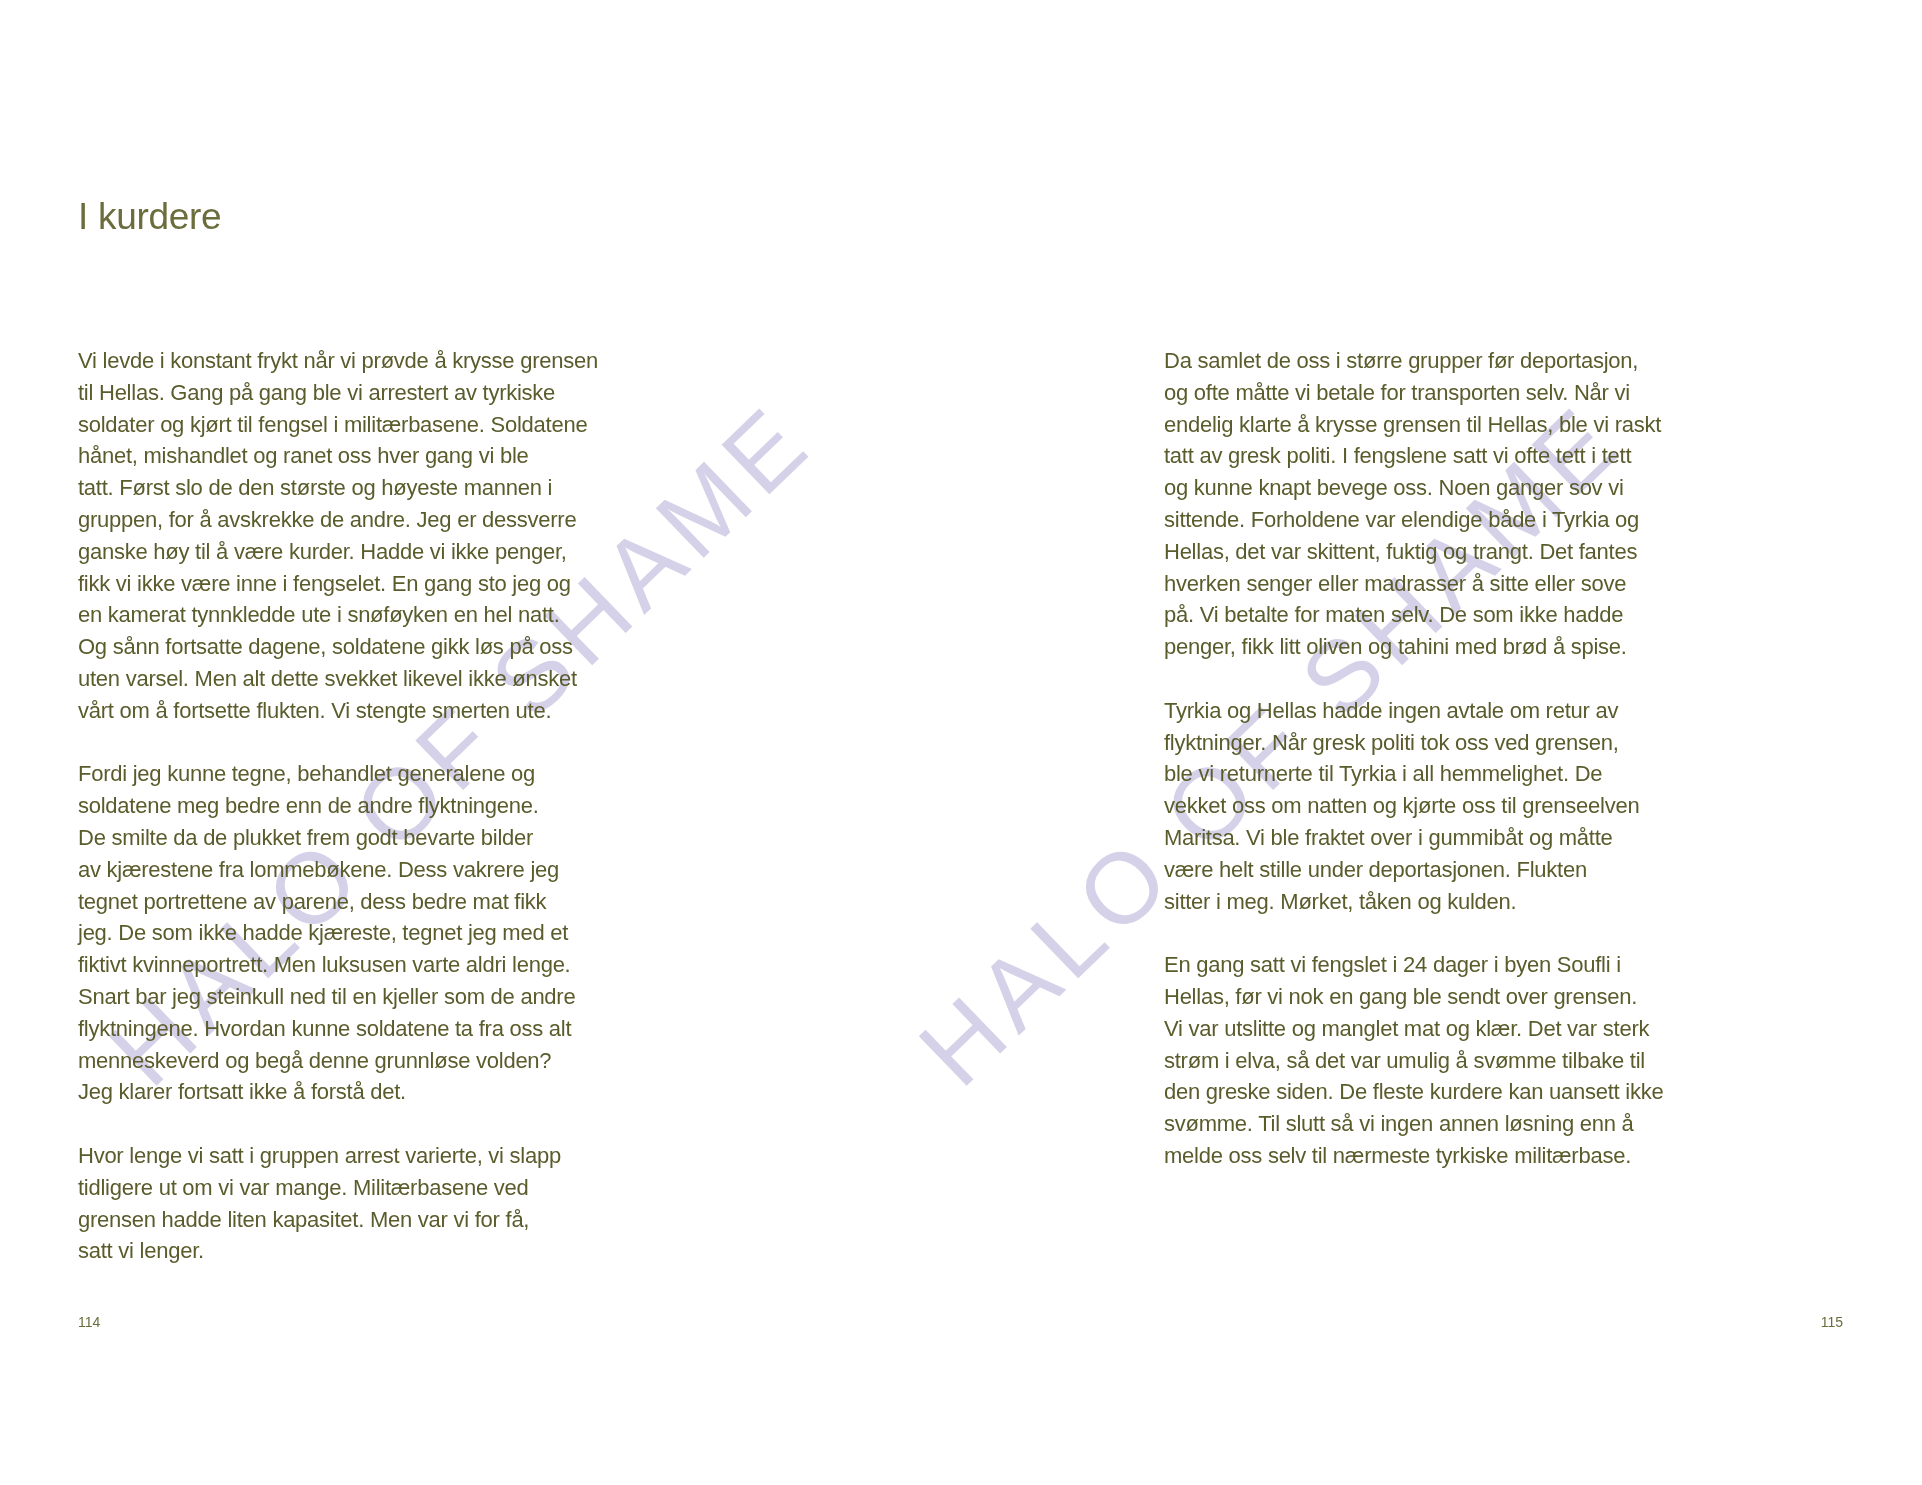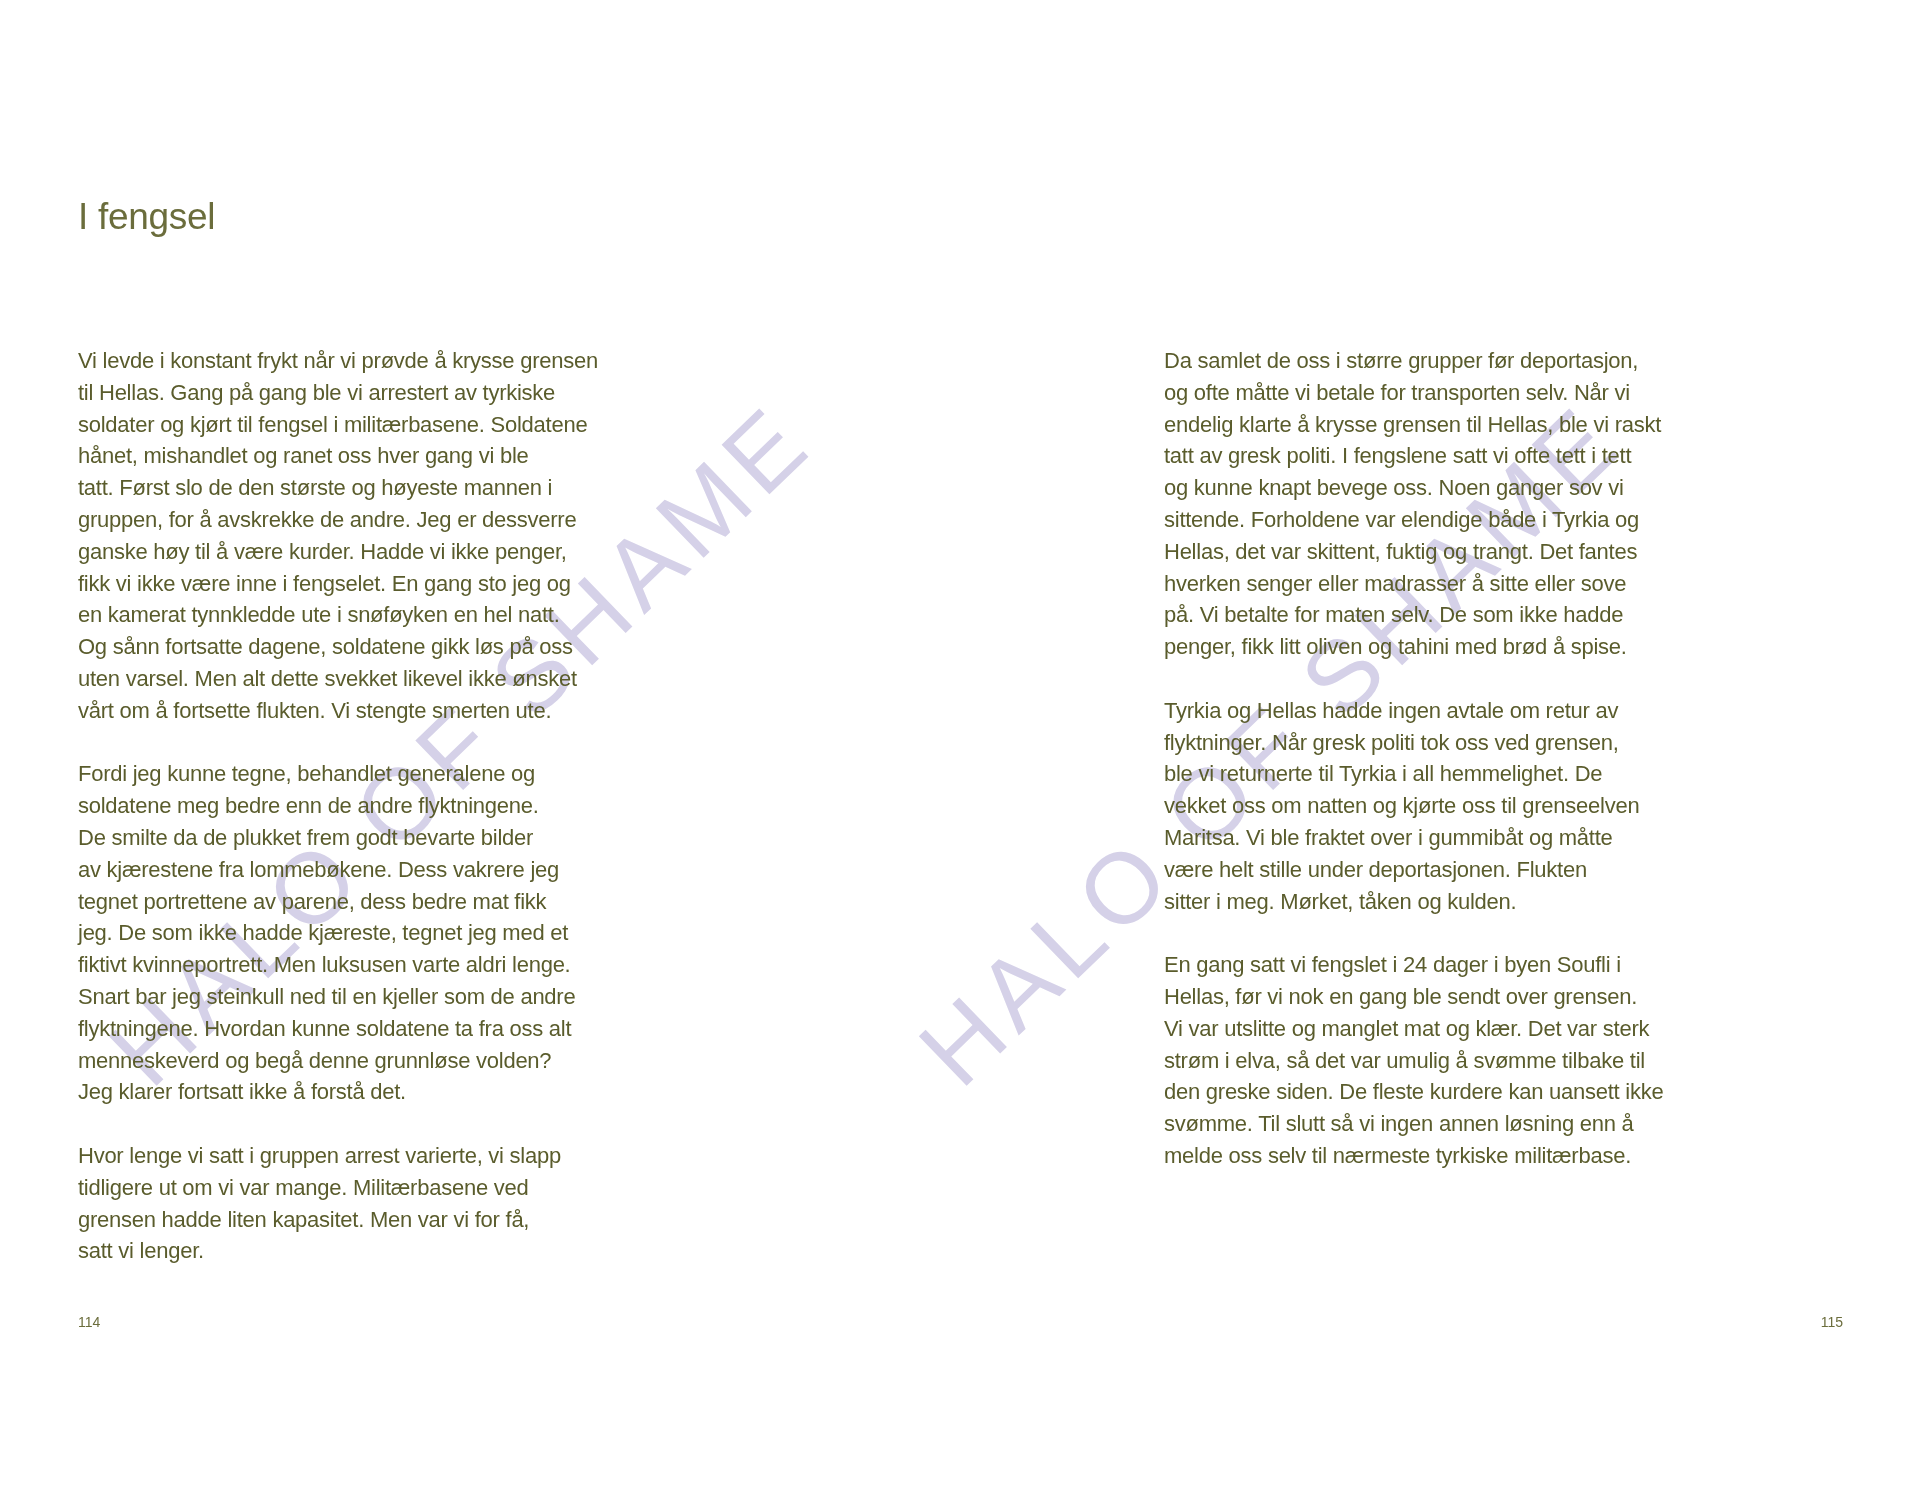--- a/index.html
+++ b/index.html
@@ -69,21 +69,21 @@
 </style>
 </head>
 <body>
 
 <div class="spread">
 
   <div class="watermark wm-left">HALO OF SHAME</div>
   <div class="watermark wm-right">HALO OF SHAME</div>
 
   <div>
-    <h1 class="chapter-title">I fengsel</h1>
+    <h1 class="chapter-title">I kurdere</h1>
     <div class="text-column col-left">
       <p>Vi levde i konstant frykt når vi prøvde å krysse grensen
 til Hellas. Gang på gang ble vi arrestert av tyrkiske
 soldater og kjørt til fengsel i militærbasene. Soldatene
 hånet, mishandlet og ranet oss hver gang vi ble
 tatt. Først slo de den største og høyeste mannen i
 gruppen, for å avskrekke de andre. Jeg er dessverre
 ganske høy til å være kurder. Hadde vi ikke penger,
 fikk vi ikke være inne i fengselet. En gang sto jeg og
 en kamerat tynnkledde ute i snøføyken en hel natt.

